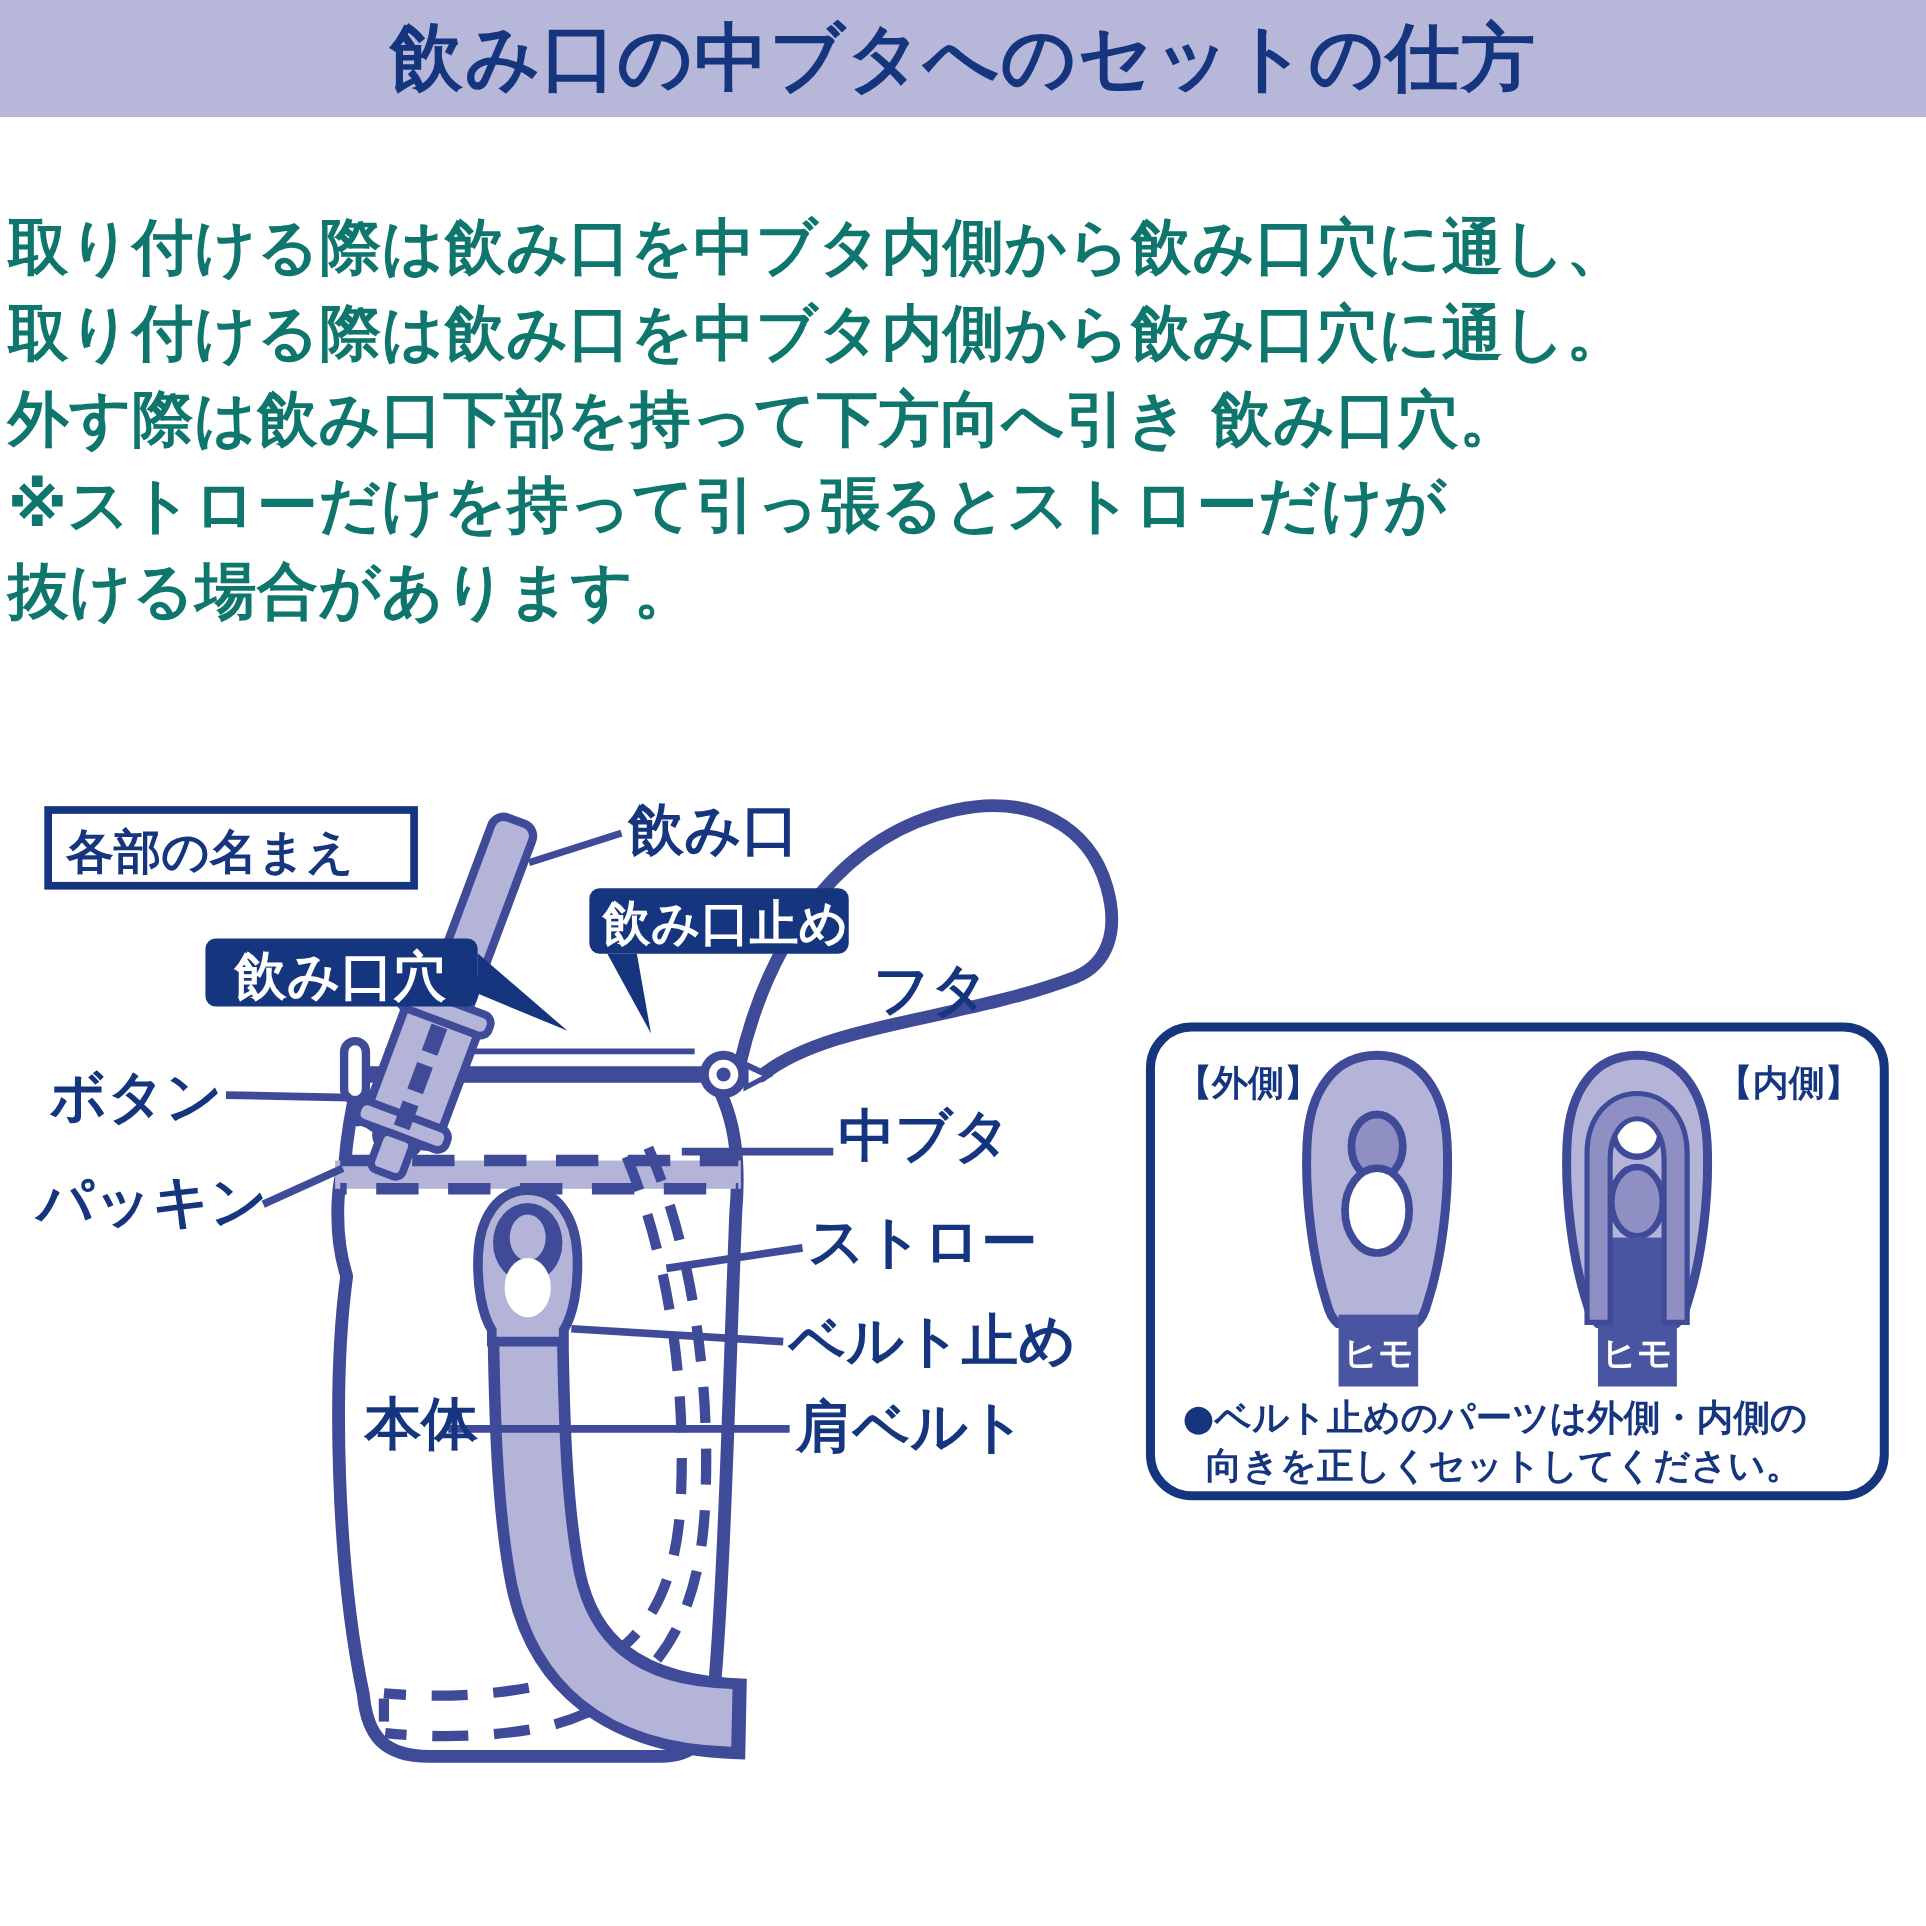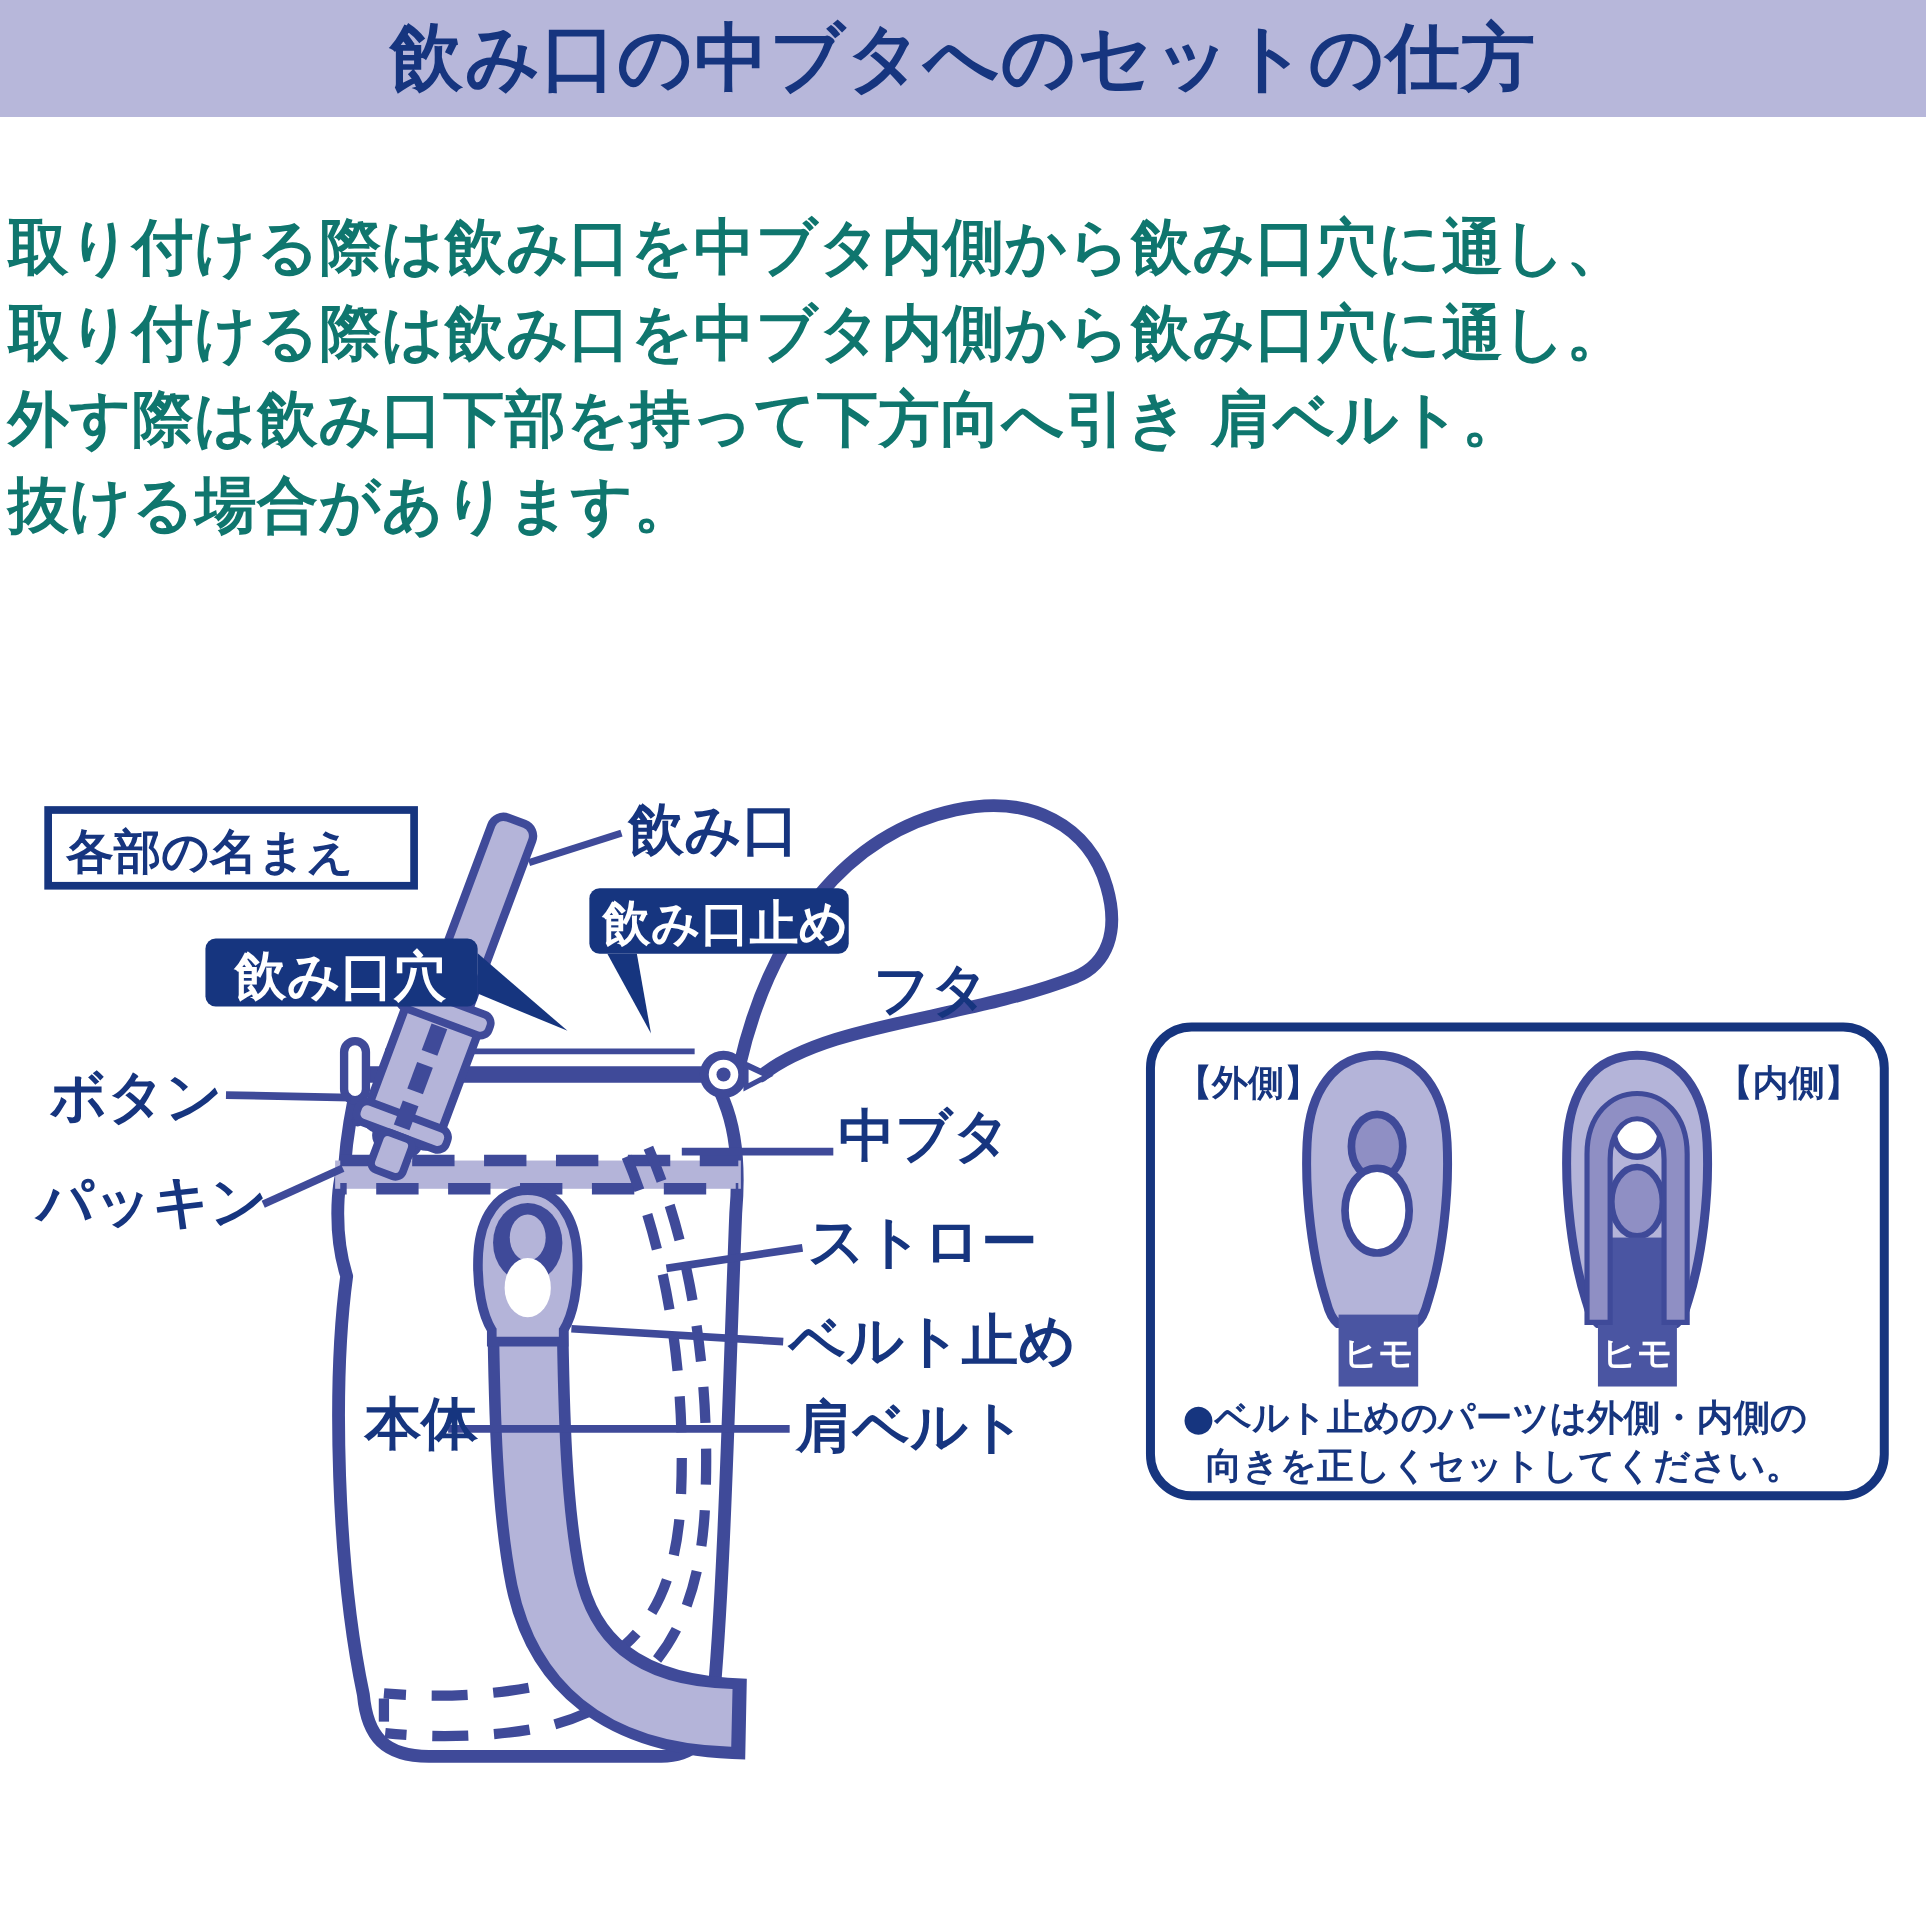--- a/index.html
+++ b/index.html
@@ -24,21 +24,22 @@
 
 <div id="root">
 
   <div class="header-bar">
     <div class="header-title">飲み口の中ブタへのセットの仕方</div>
   </div>
 
   <div class="instructions">
     <div>取り付ける際は飲み口を中ブタ内側から飲み口穴に通し、</div>
     <div>取り付ける際は飲み口を中ブタ内側から飲み口穴に通し。</div>
-    <div>外す際は飲み口下部を持って下方向へ引き 肩ベルト。</div>
+    <div>外す際は飲み口下部を持って下方向へ引き 飲み口穴。</div>
+    <div>※ストローだけを持って引っ張るとストローだけが</div>
     <div>抜ける場合があります。</div>
   </div>
 
   <svg class="diagram-svg" viewBox="0 1200 3000 1800">
 
     <path d="M 560 1674 C 550 1716 540 1772 537 1814 C 524 1846 520 1926 540 1988
          C 518 2150 524 2440 566 2640 C 572 2706 600 2736 668 2736
          L 1030 2736 C 1082 2736 1104 2708 1110 2660
          C 1128 2480 1136 2140 1146 1890 C 1152 1820 1146 1760 1128 1716
          C 1122 1698 1112 1684 1104 1674 Z" fill="#ffffff" stroke="#3f4a99" stroke-width="20" stroke-linejoin="round"></path>

